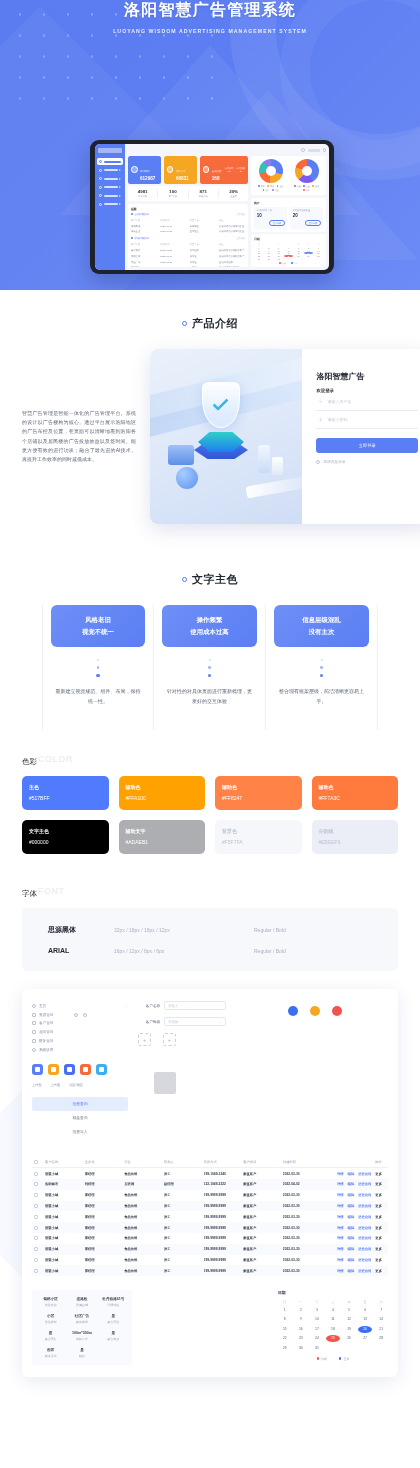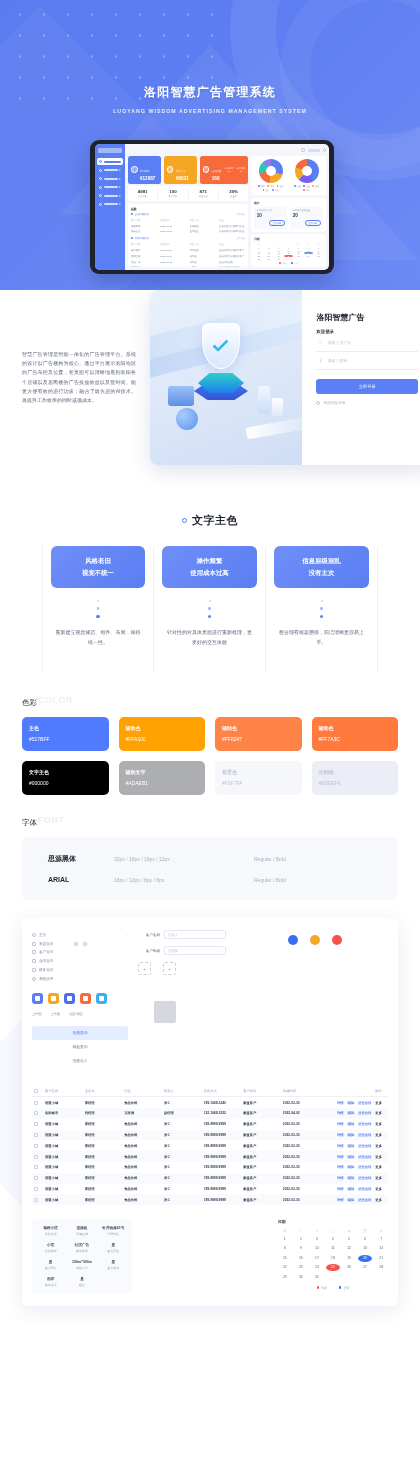--- a/index.html
+++ b/index.html
@@ -47,23 +47,22 @@
   }
   .hero-diag {
     position: absolute; left: -90px; top: 60px;
     width: 260px; height: 260px;
     background: rgba(255,255,255,.045);
     transform: rotate(45deg);
   }
   .hero-title {
     position: relative; z-index: 4;
     text-align: center; color: #fff;
-    font-size: 12px; font-weight: bold;
+    font-size: 16px; font-weight: bold;
     letter-spacing: 1.2px;
-    padding-top: 84px;
     text-shadow: 0 1px 2px rgba(40,60,140,.25);
   }
   .hero-sub {
     position: relative; z-index: 4;
     text-align: center;
     color: rgba(255,255,255,.85);
     font-size: 5.2px;
     letter-spacing: 1.05px;
     margin-top: 7px;
     font-weight: bold;
@@ -573,20 +572,24 @@
               </div>
             </div>
           </div>
         </div>
       </div>
     </div>
   </div>
 </section>
 
 <section class="product">
+  <div class="sec-head">
+    <span class="mark"></span>
+    <h2>产品介绍</h2>
+  </div>
   <div class="prod-row">
     <div class="prod-text">智慧广告管理是智能一体化的广告管理平台。系统的设计以广告楼构为核心。通过平台展示洛阳地区的广告布控及位置，在页面可以清晰地看到洛阳各个店铺以及居民楼的广告投放效益以及签时间。能更方便有效的进行访谈；融合了最先进的AI技术。再提升工作效率的同时减低成本。</div>
     <div class="prod-shot">
       <div class="shot-art">
         <div class="art-band"></div>
         <div class="art-band2"></div>
         <div class="art-blk"></div>
         <div class="art-shield"></div>
         <div class="art-check"></div>
         <div class="art-hex2"></div>
@@ -699,21 +702,21 @@
       <div class="sw" style="background:#F5F7FA;color:#BFC5D2">
         <div class="n">背景色</div>
         <div class="h">#F5F7FA</div>
       </div>
       <div class="sw" style="background:#EBEEF6;color:#BFC5D2">
         <div class="n">分割线</div>
         <div class="h">#EBEEF6</div>
       </div>
     </div>
 
-    <div class="spec-label" style="margin-top:16px">
+    <div class="spec-label" style="margin-top:28px">
       <span class="en">FONT</span>
       <span class="cn">字体</span>
     </div>
     <div class="font-box">
       <div class="font-row">
         <div class="f1">思源黑体</div>
         <div class="f2">32px / 18px / 16px / 12px</div>
         <div class="f3">Regular / Bold</div>
       </div>
       <div class="font-row">

